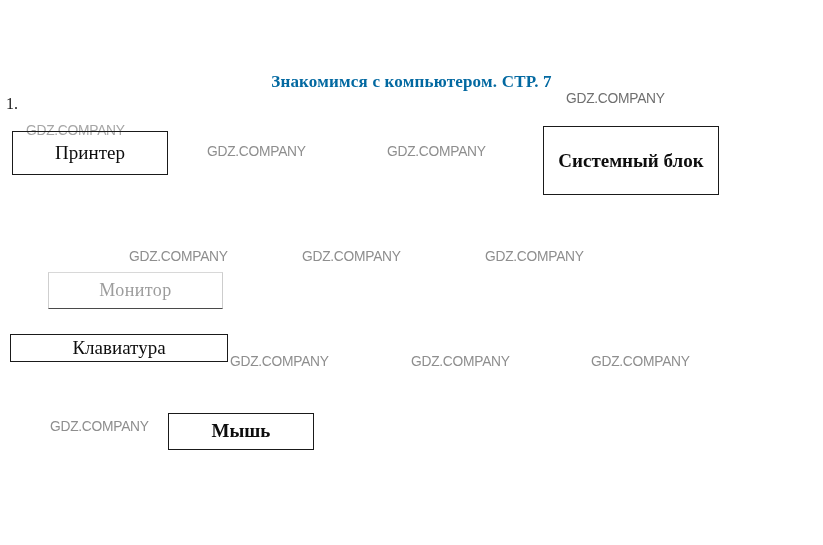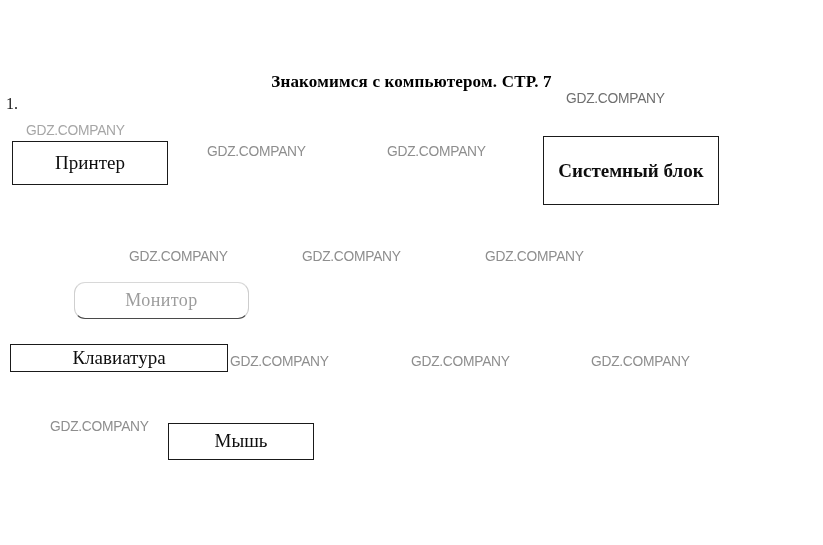--- a/index.html
+++ b/index.html
@@ -22,21 +22,21 @@
   .doc-title {
     position: absolute;
     left: 0;
     top: 72px;
     width: 823px;
     text-align: center;
     font-family: "Liberation Serif", "DejaVu Serif", serif;
     font-weight: bold;
     font-size: 17px;
     letter-spacing: 0.2px;
-    color: #000000;
+    color: #0369a1;
     white-space: nowrap;
   }
 
   
   .task-number {
     position: absolute;
     left: 6px;
     top: 95px;
     font-family: "Liberation Serif", "DejaVu Serif", serif;
     font-size: 16px;
@@ -51,21 +51,20 @@
     background: transparent;
     display: flex;
     align-items: center;
     justify-content: center;
     text-align: right;
     font-family: "Liberation Serif", "DejaVu Serif", serif;
     font-size: 19px;
     line-height: 1.18;
     color: #0d0d0d;
     padding: 2px 0;
-    margin-top: 10px;
   }
 
   .answer-box.two-line {
     font-size: 19px;
     line-height: 1.25;
     font-weight: bold;
   }
 
   
   .answer-box.faded {
@@ -74,23 +73,23 @@
     border-top-color: #d8d8d8;
     border-left-color: #cfcfcf;
     border-right-color: #cdcdcd;
     border-bottom-color: #4a4a4a;
     font-size: 18px;
     letter-spacing: 0.4px;
   }
 
   .box-printer       { left: 12px;  top: 131px; width: 156px; height: 44px; }
   .box-system-unit   { left: 543px; top: 126px; width: 176px; height: 69px; }
-  .box-monitor       { left: 74px;  top: 272px; width: 175px; height: 37px; border-radius: 11px; }
+  .box-monitor       { left: 48px;  top: 272px; width: 175px; height: 37px; }
   .box-keyboard      { left: 10px;  top: 334px; width: 218px; height: 28px; }
-  .box-mouse         { left: 168px; top: 413px; width: 146px; height: 37px; }
+  .box-mouse         { left: 168px; top: 413px; width: 146px; height: 37px; font-weight: bold; }
 
   
   .watermark {
     position: absolute;
     font-family: "Liberation Sans", "DejaVu Sans", sans-serif;
     font-size: 15px;
     letter-spacing: -0.3px;
     color: #8e8e8e;
     white-space: nowrap;
     transform: scaleX(0.92);

